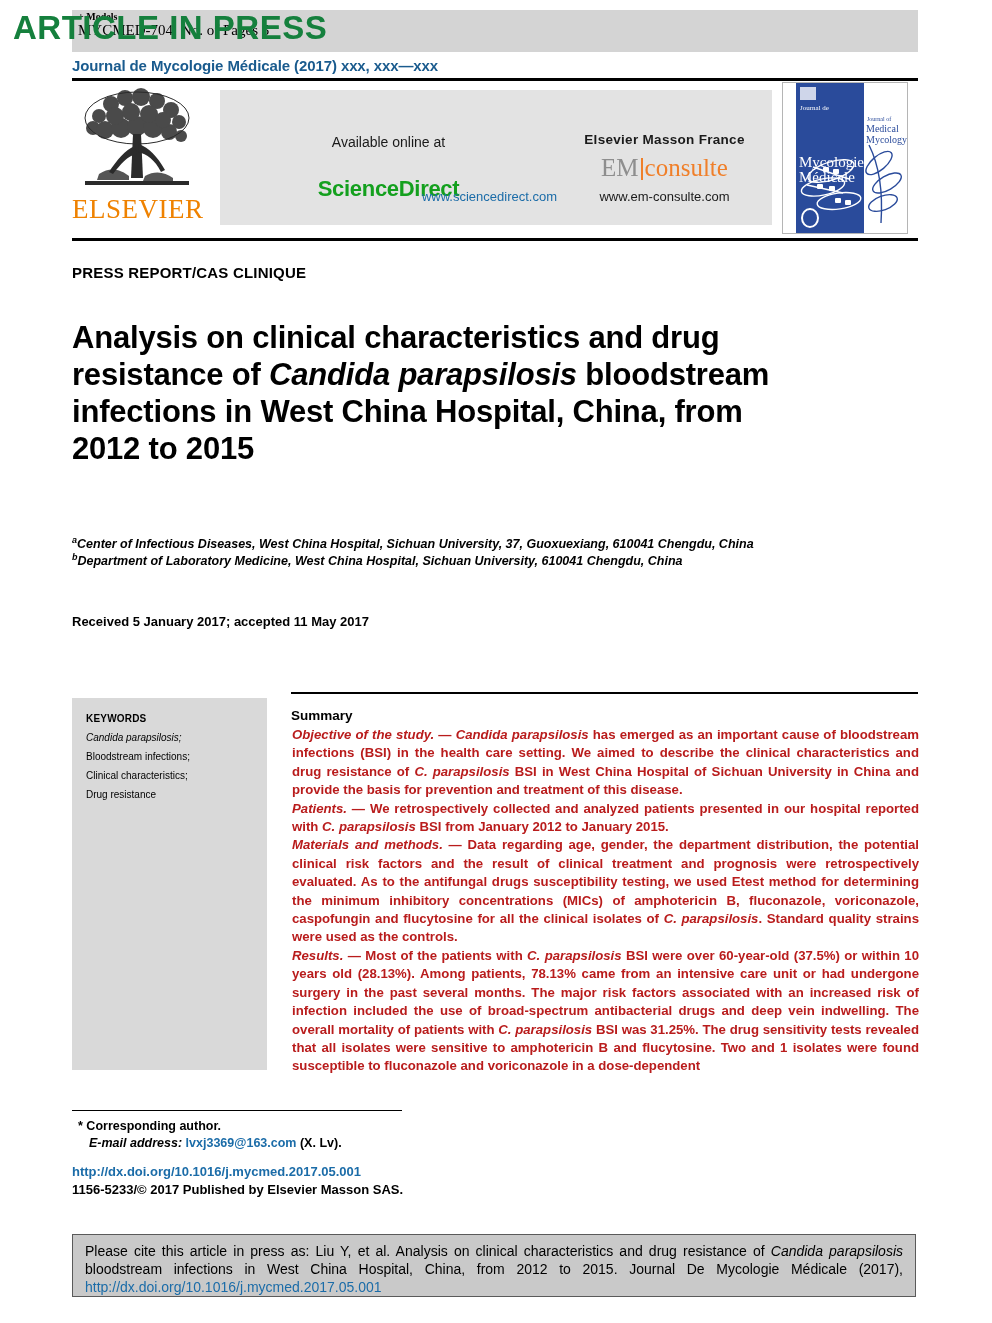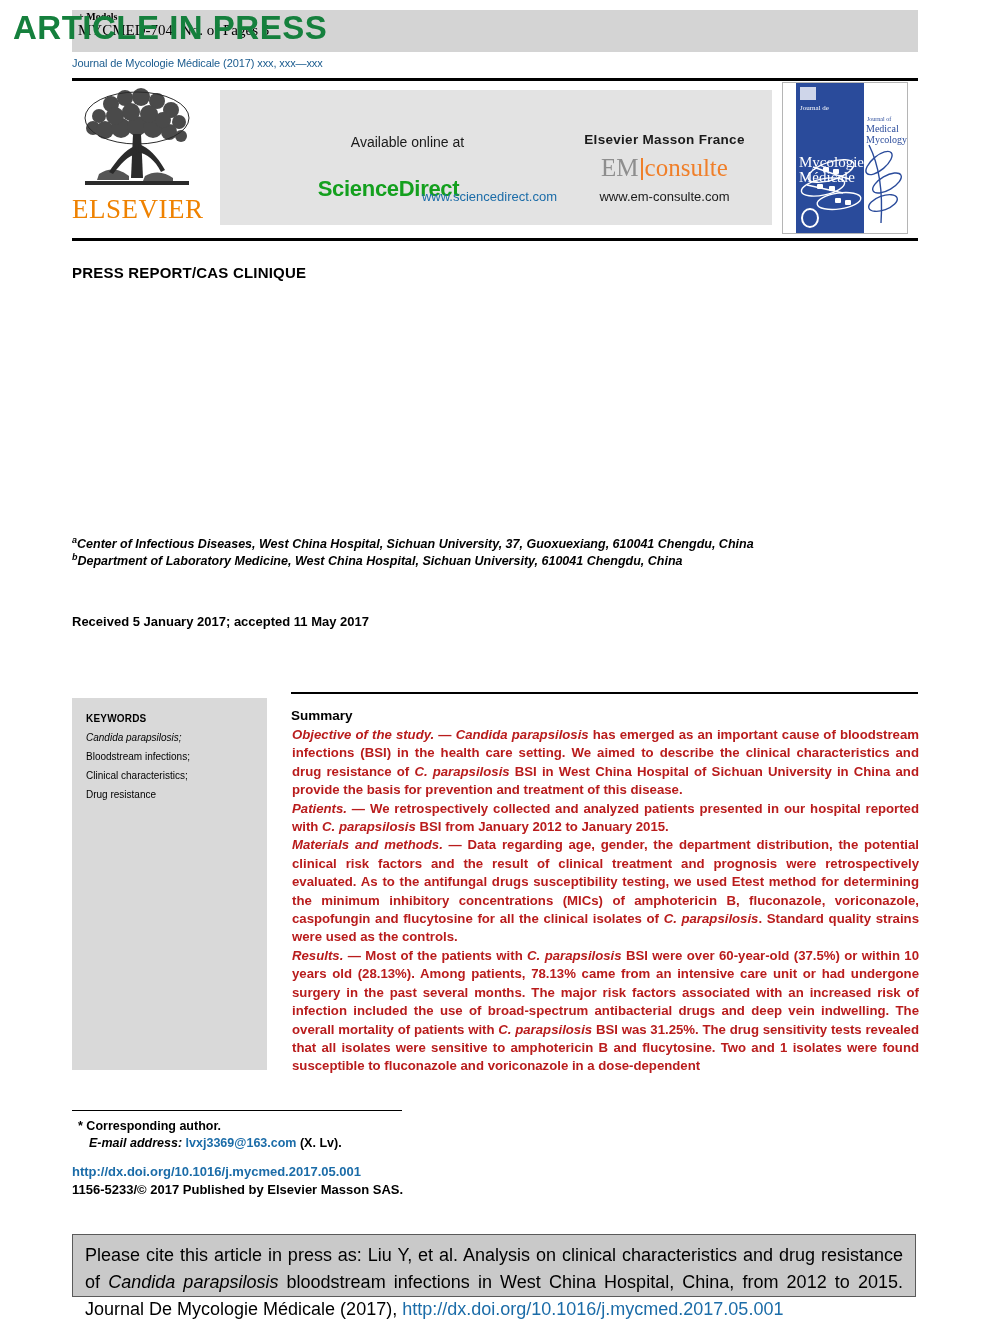--- a/index.html
+++ b/index.html
@@ -62,22 +62,22 @@
     color: #15803d;
     padding-left: 13px;
   }
 
   
   .journal-line {
     position: absolute;
     left: 72px;
     top: 57px;
     font-family: "Liberation Sans", sans-serif;
-    font-weight: normal;
-    font-size: 11px;
+    font-weight: bold;
+    font-size: 15px;
     color: #1a5b8e;
     letter-spacing: -0.1px;
   }
   .rule-top {
     position: absolute;
     left: 72px;
     top: 78px;
     width: 846px;
     height: 3px;
     background: #000;
@@ -125,21 +125,20 @@
   .greybox-left { left: 148px; width: 337px; }
   .greybox-right { left: 485px; width: 215px; }
   .avail {
     position: absolute;
     left: 148px;
     top: 50px;
     width: 337px;
     text-align: center;
     font-size: 14px;
     color: #1a1a1a;
-    padding-left: 19px;
   }
   .sciencedirect {
     position: absolute;
     left: 148px;
     top: 76px;
     width: 337px;
     text-align: center;
     font-size: 22px;
     font-weight: bold;
     color: #14a01e;
@@ -459,22 +458,22 @@
     height: 63px;
     background: #c9c9c9;
     border: 1px solid #5a5a5a;
     box-sizing: border-box;
   }
   .cite-text {
     position: absolute;
     left: 85px;
     top: 1242px;
     width: 818px;
-    font-size: 18px;
-    line-height: 27px;
+    font-size: 14px;
+    line-height: 18px;
     text-align: justify;
     color: #000;
   }
   .cite-text i { font-style: italic; }
   .cite-text .lnk { color: #1b6ca8; }
 </style>
 </head>
 <body>
 
 <div class="page">
@@ -575,20 +574,23 @@
         </g>
       </svg>
       <div class="cover-logo2"></div>
     </div>
   </div>
 
   <div class="rule-bottom"></div>
 
   <div class="case-report">PRESS REPORT/CAS CLINIQUE</div>
 
+  <h1 class="title">
+    <span>Analysis on clinical characteristics and drug resistance of </span><i>Candida parapsilosis</i><span> bloodstream infections in West China Hospital, China, from 2012 to 2015</span>
+  </h1>
 
 
   <div class="affil">
     <div><sup>a</sup><span>Center of Infectious Diseases, West China Hospital, Sichuan University, 37, Guoxuexiang, 610041 Chengdu, China</span></div>
     <div><sup>b</sup><span>Department of Laboratory Medicine, West China Hospital, Sichuan University, 610041 Chengdu, China</span></div>
   </div>
 
   <div class="received">Received 5 January 2017; accepted 11 May 2017</div>
 
   <div class="abs-rule"></div>

